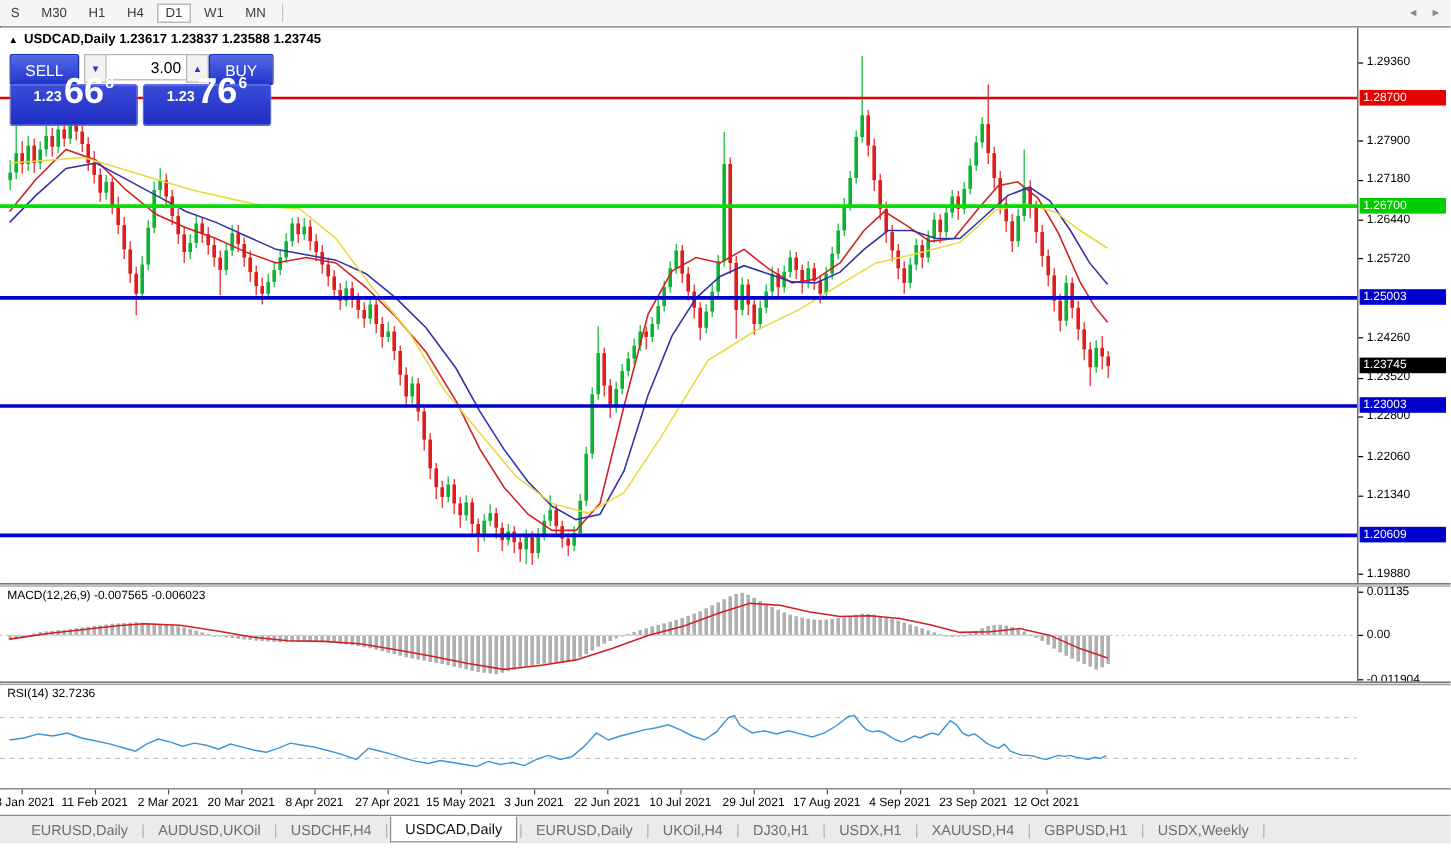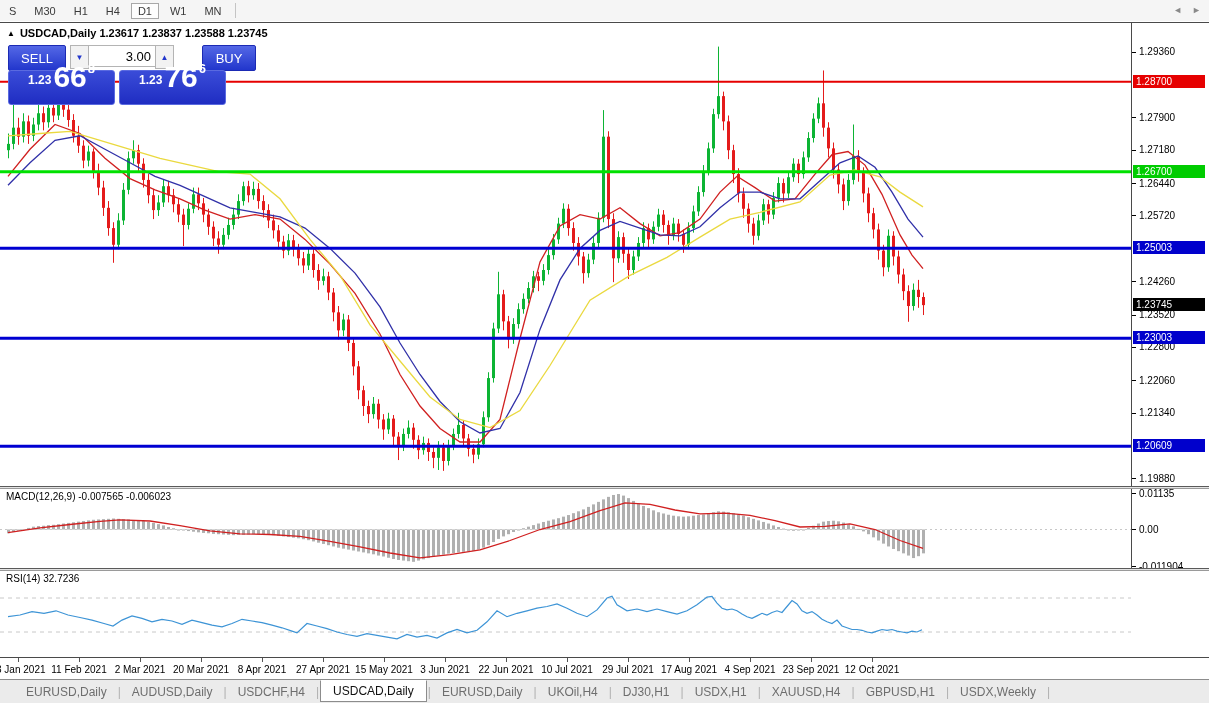--- a/index.html
+++ b/index.html
@@ -9,21 +9,21 @@
   .tb-item{padding:2px 7px;margin:0 2px;cursor:default;white-space:nowrap;}
   .tb-item.active{background:#fdfdfd;border:1px solid #a8a8a8;padding:1px 6px;}
   .tb-sep{width:1px;height:15px;background:#c4c4c4;margin:0 4px;}
   
   .frame-top{position:absolute;left:0;top:22px;width:1209px;height:1px;background:#4a4a4a;}
   .frame-left{position:absolute;left:0;top:22px;width:1px;height:635px;background:#4a4a4a;}
   .chart-title{position:absolute;left:7px;top:27px;font-size:11px;font-weight:700;color:#000;display:flex;align-items:center;gap:5px;z-index:30;}
   .chart-title .tri{font-size:8px;}
   
   .trade-panel{position:absolute;left:8px;top:45px;width:218px;height:60px;z-index:40;}
-  .tp-row1{position:absolute;left:0;top:0;width:248px;height:24px;display:flex;}
+  .tp-row1{position:absolute;left:0;top:0;width:220px;height:24px;display:flex;}
   .btn-blue{background:linear-gradient(#5468e6,#2236cc);color:#fff;border:1px solid #1b2ab4;border-radius:2px;font-size:13px;display:flex;align-items:center;justify-content:center;cursor:pointer;}
   .sell-btn{width:56px;height:24px;}
   .buy-btn{width:52px;height:24px;margin-left:auto;}
   .spin{width:17px;height:22px;background:#f2f2f2;border:1px solid #b4b4b4;color:#2236cc;font-size:8px;display:flex;align-items:center;justify-content:center;cursor:pointer;}
   .spin-down{margin-left:4px;}
   .vol{width:58px;height:20px;border:1px solid #b4b4b4;border-left:none;border-right:none;font-size:13px;text-align:right;padding:0 4px;font-family:"Liberation Sans",sans-serif;}
   .tp-row2{position:absolute;left:0;top:25px;width:218px;height:35px;display:flex;gap:4px;}
   .price-box{flex:1;background:linear-gradient(#3a4cd8,#1f2dc2);border:1px solid #5a6ae0;border-radius:3px;color:#fff;display:flex;align-items:flex-end;justify-content:center;padding-bottom:14px;cursor:pointer;}
   .pb-small{font-size:12px;font-weight:700;margin:0 2px 3px 0;}
   .pb-big{font-size:30px;font-weight:700;line-height:26px;}
@@ -746,21 +746,21 @@
       <div class="d-lab" style="left: 750px;">4 Sep 2021</div>
       <div class="d-tick" style="left: 811px;"></div>
       <div class="d-lab" style="left: 811px;">23 Sep 2021</div>
       <div class="d-tick" style="left: 872px;"></div>
       <div class="d-lab" style="left: 872px;">12 Oct 2021</div>
     </div>
 
   <div class="tabbar" id="tabbar">
       <div class="tab">EURUSD,Daily</div>
       <div class="tab-sep">|</div>
-      <div class="tab">AUDUSD,Daily</div>
+      <div class="tab">AUDUSD,UKOil</div>
       <div class="tab-sep">|</div>
       <div class="tab">USDCHF,H4</div>
       <div class="tab-sep">|</div>
       <div class="tab active">USDCAD,Daily</div>
       <div class="tab-sep">|</div>
       <div class="tab">EURUSD,Daily</div>
       <div class="tab-sep">|</div>
       <div class="tab">UKOil,H4</div>
       <div class="tab-sep">|</div>
       <div class="tab">DJ30,H1</div>

